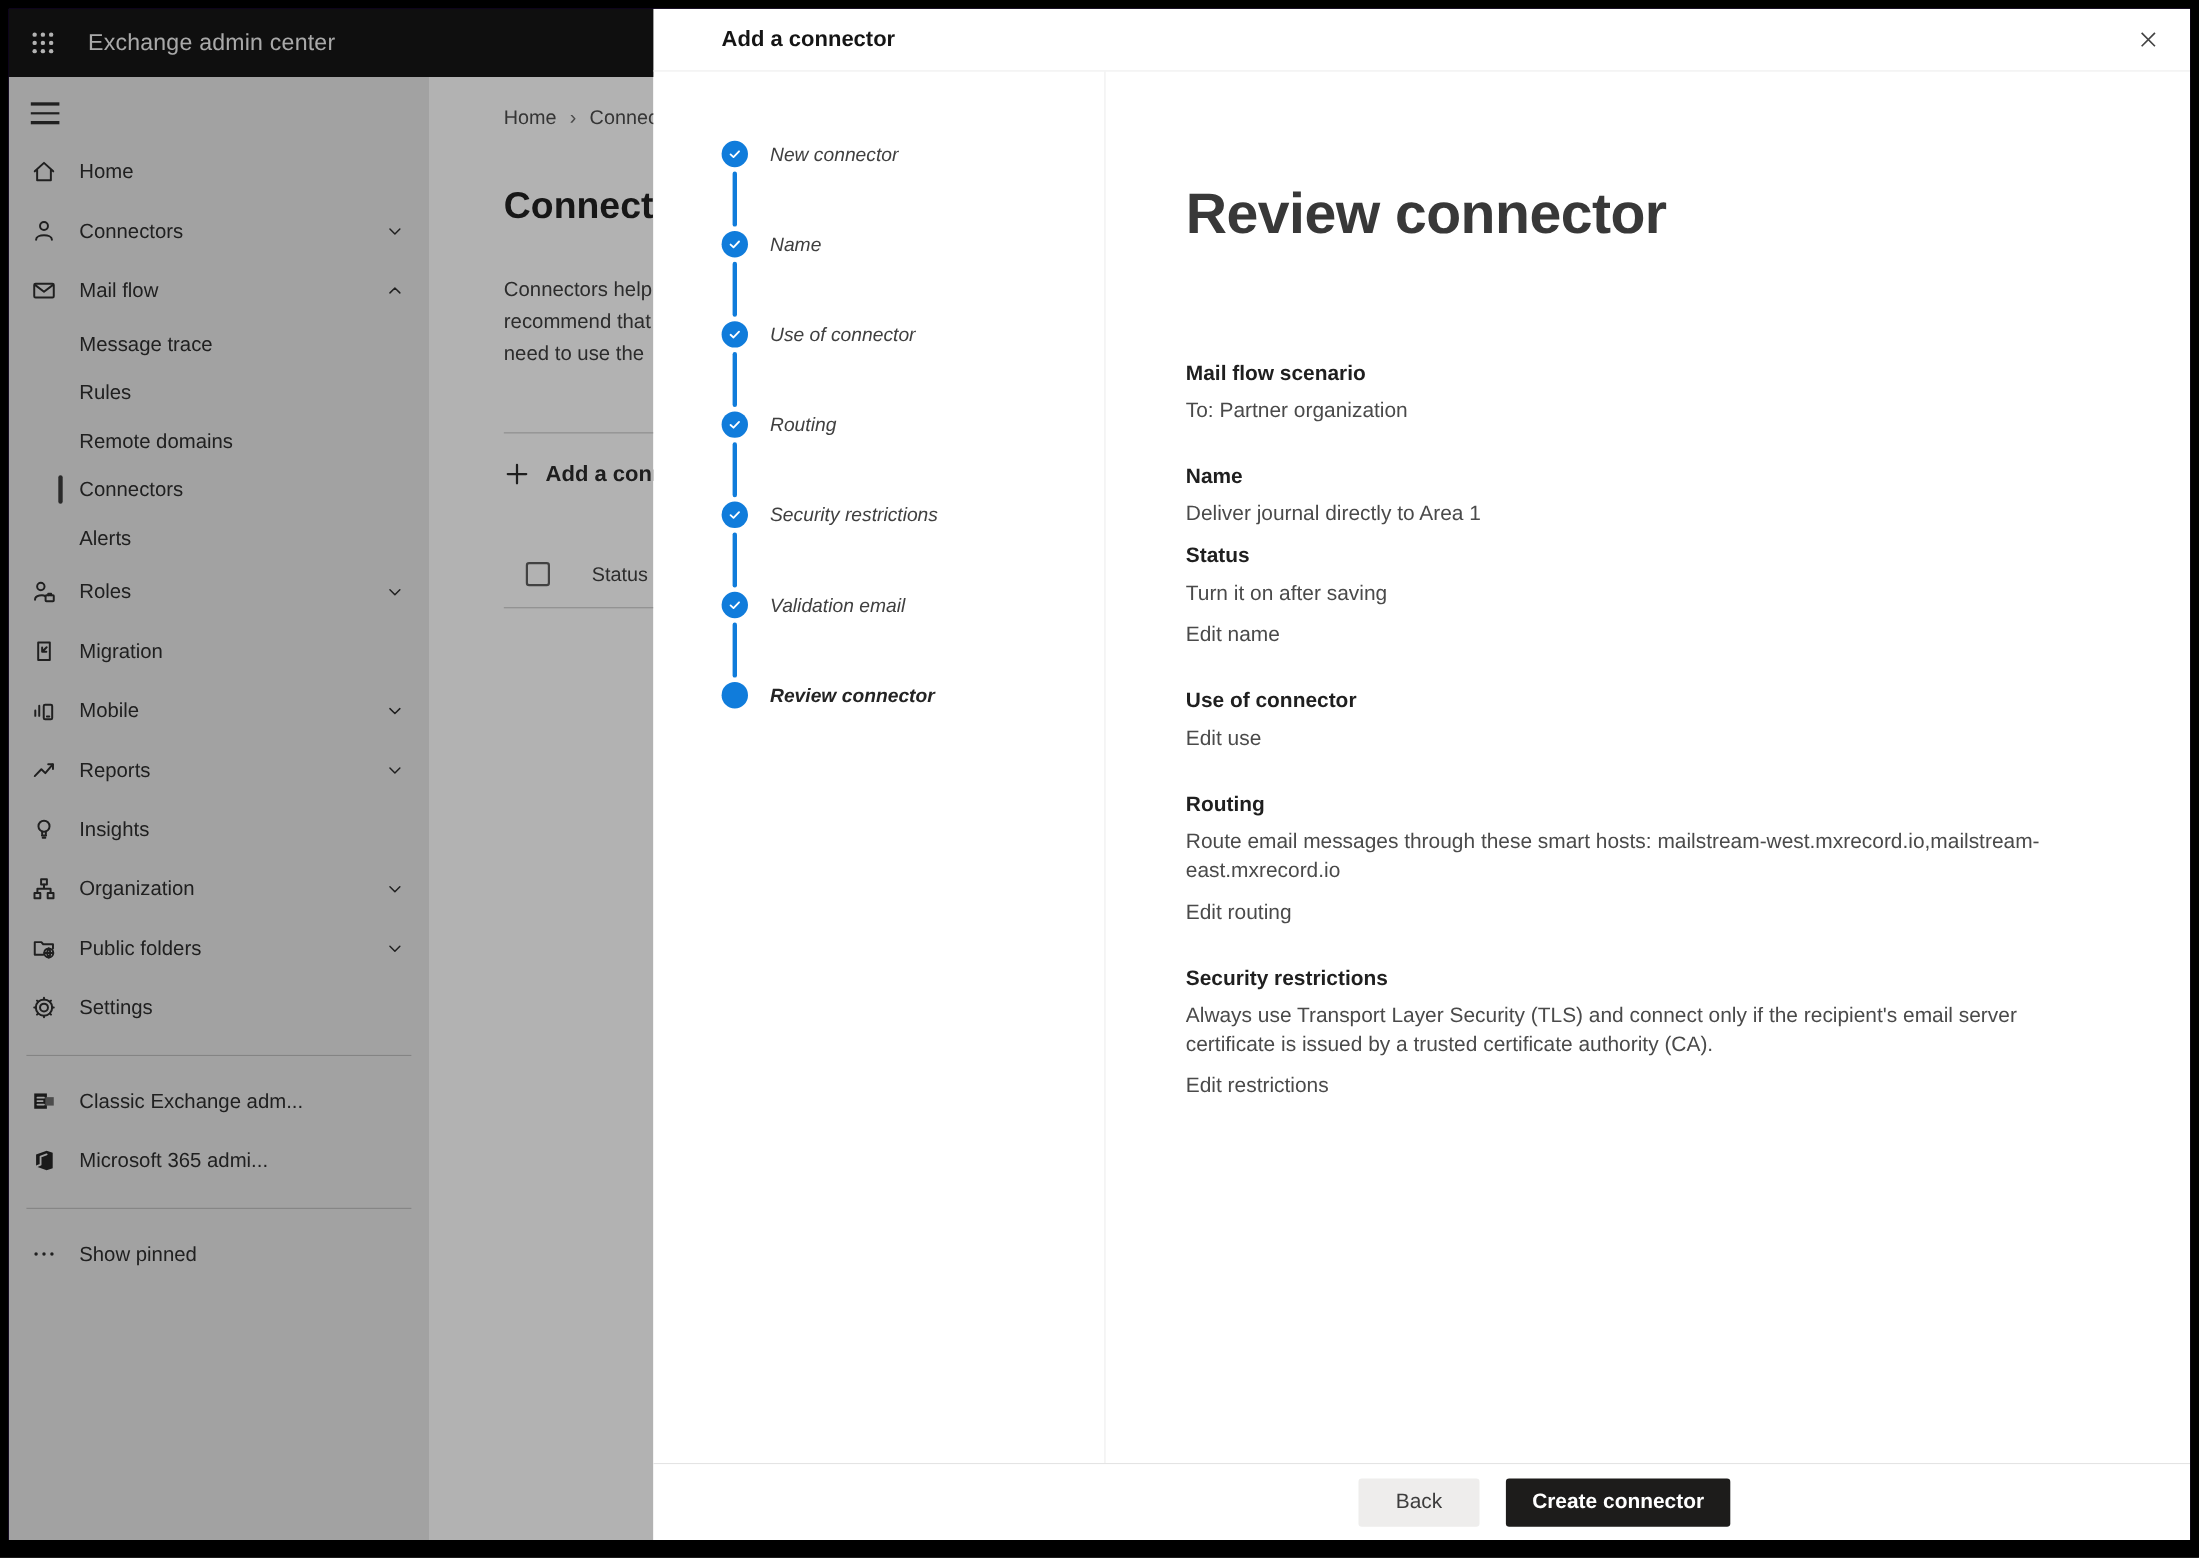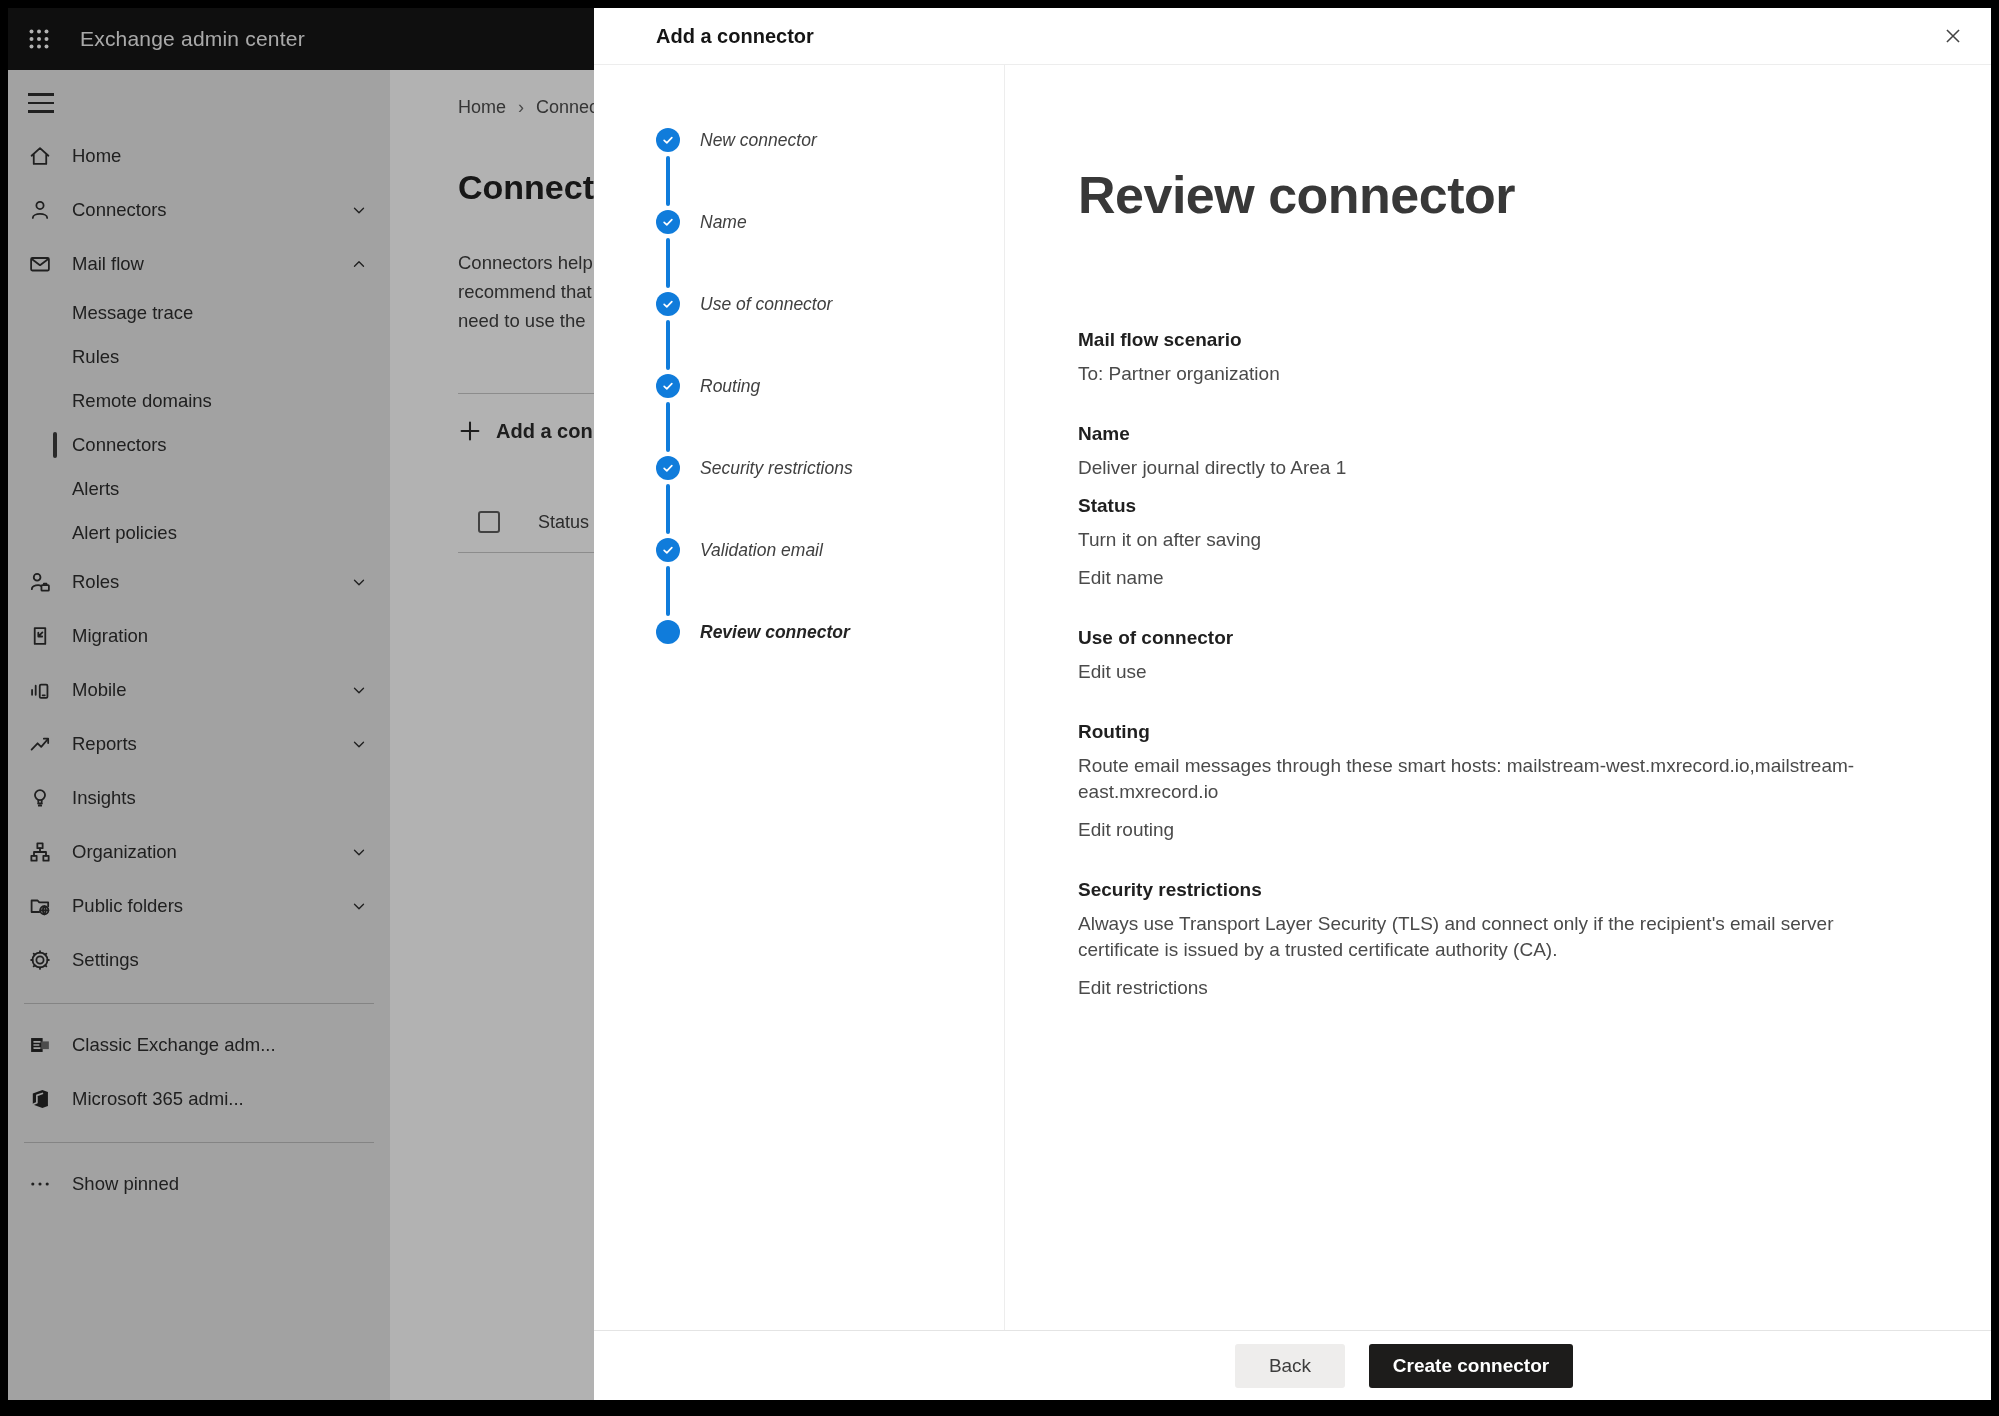--- a/index.html
+++ b/index.html
@@ -144,23 +144,20 @@
         </div>
         <div class="nav-item sub">
           <span class="lbl">Remote domains</span>
         </div>
         <div class="nav-item sub selected">
           <span class="lbl">Connectors</span>
         </div>
         <div class="nav-item sub">
           <span class="lbl">Alerts</span>
         </div>
-        <div class="nav-item sub">
-          <span class="lbl">Alert policies</span>
-        </div>
 
         <div class="nav-item">
           <svg class="ic" viewBox="0 0 20 20" width="24" height="24">
               <circle cx="7.6" cy="6" r="2.8"></circle>
               <path d="M3.2 16 C3.2 12.4 9.4 12 11 13.4"></path>
               <rect x="11.2" y="12.6" width="6.2" height="4.6" rx=".6"></rect>
               <path d="M13.2 12.6 V11.4 H15.4 V12.6"></path>
             </svg>
           <span class="lbl">Roles</span>
           <svg class="chev" viewBox="0 0 20 20">

